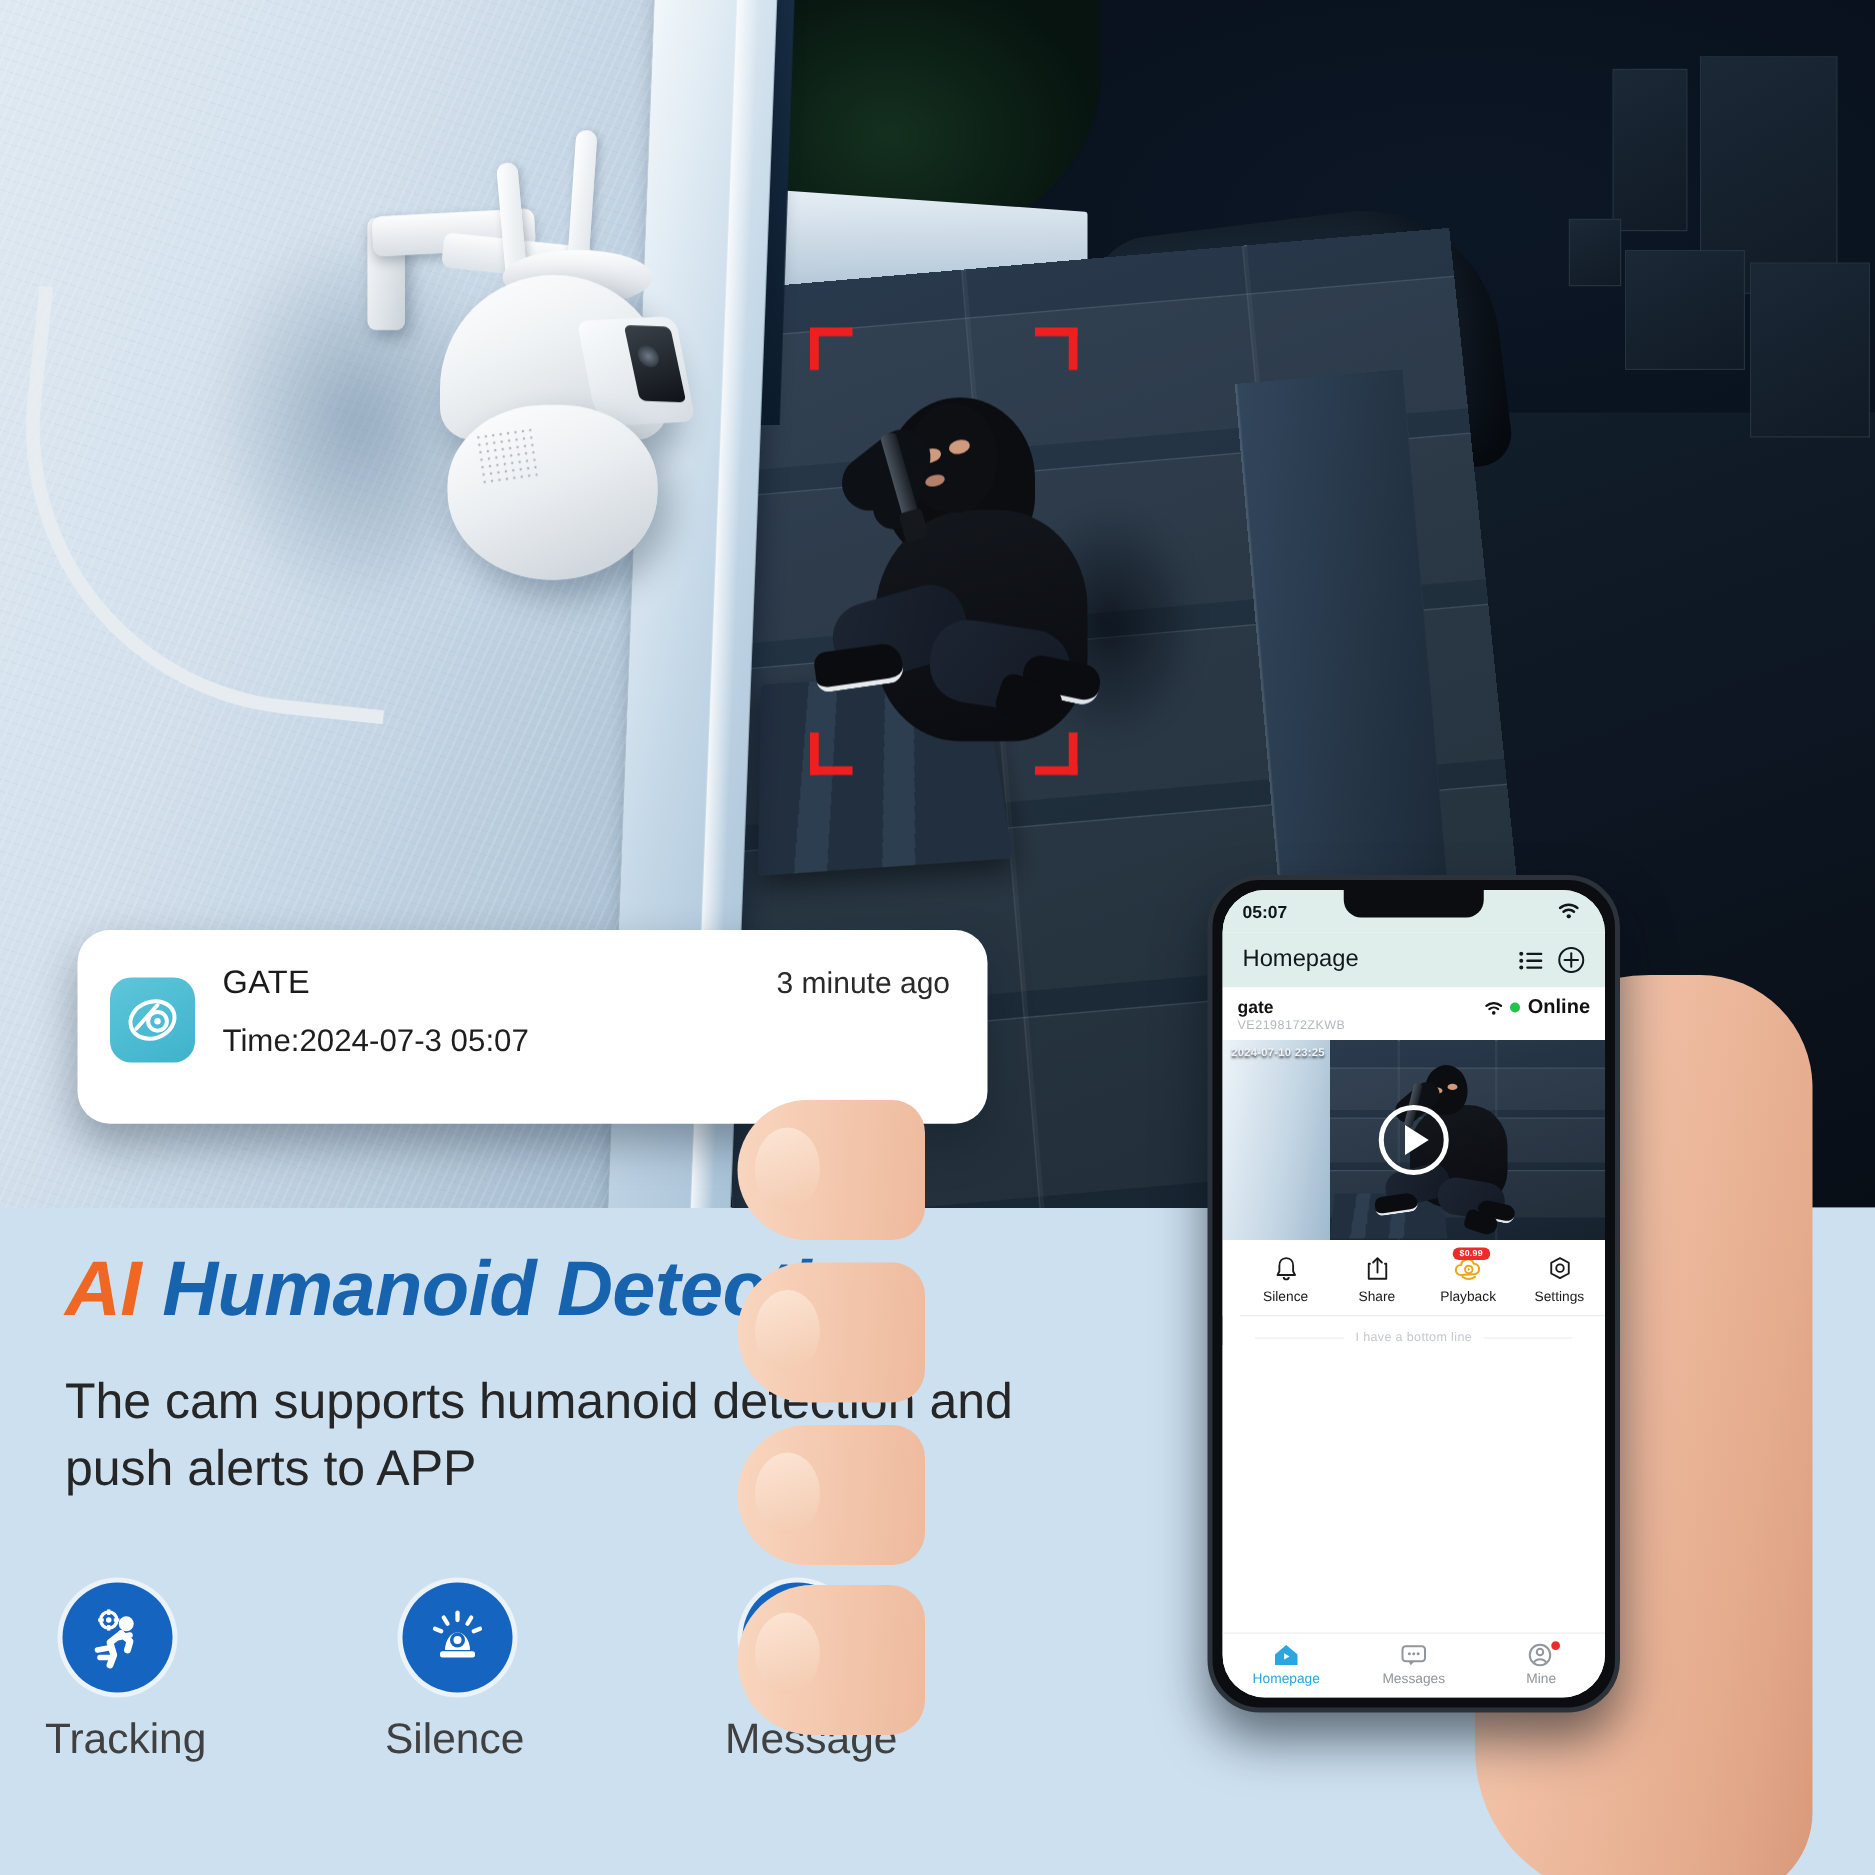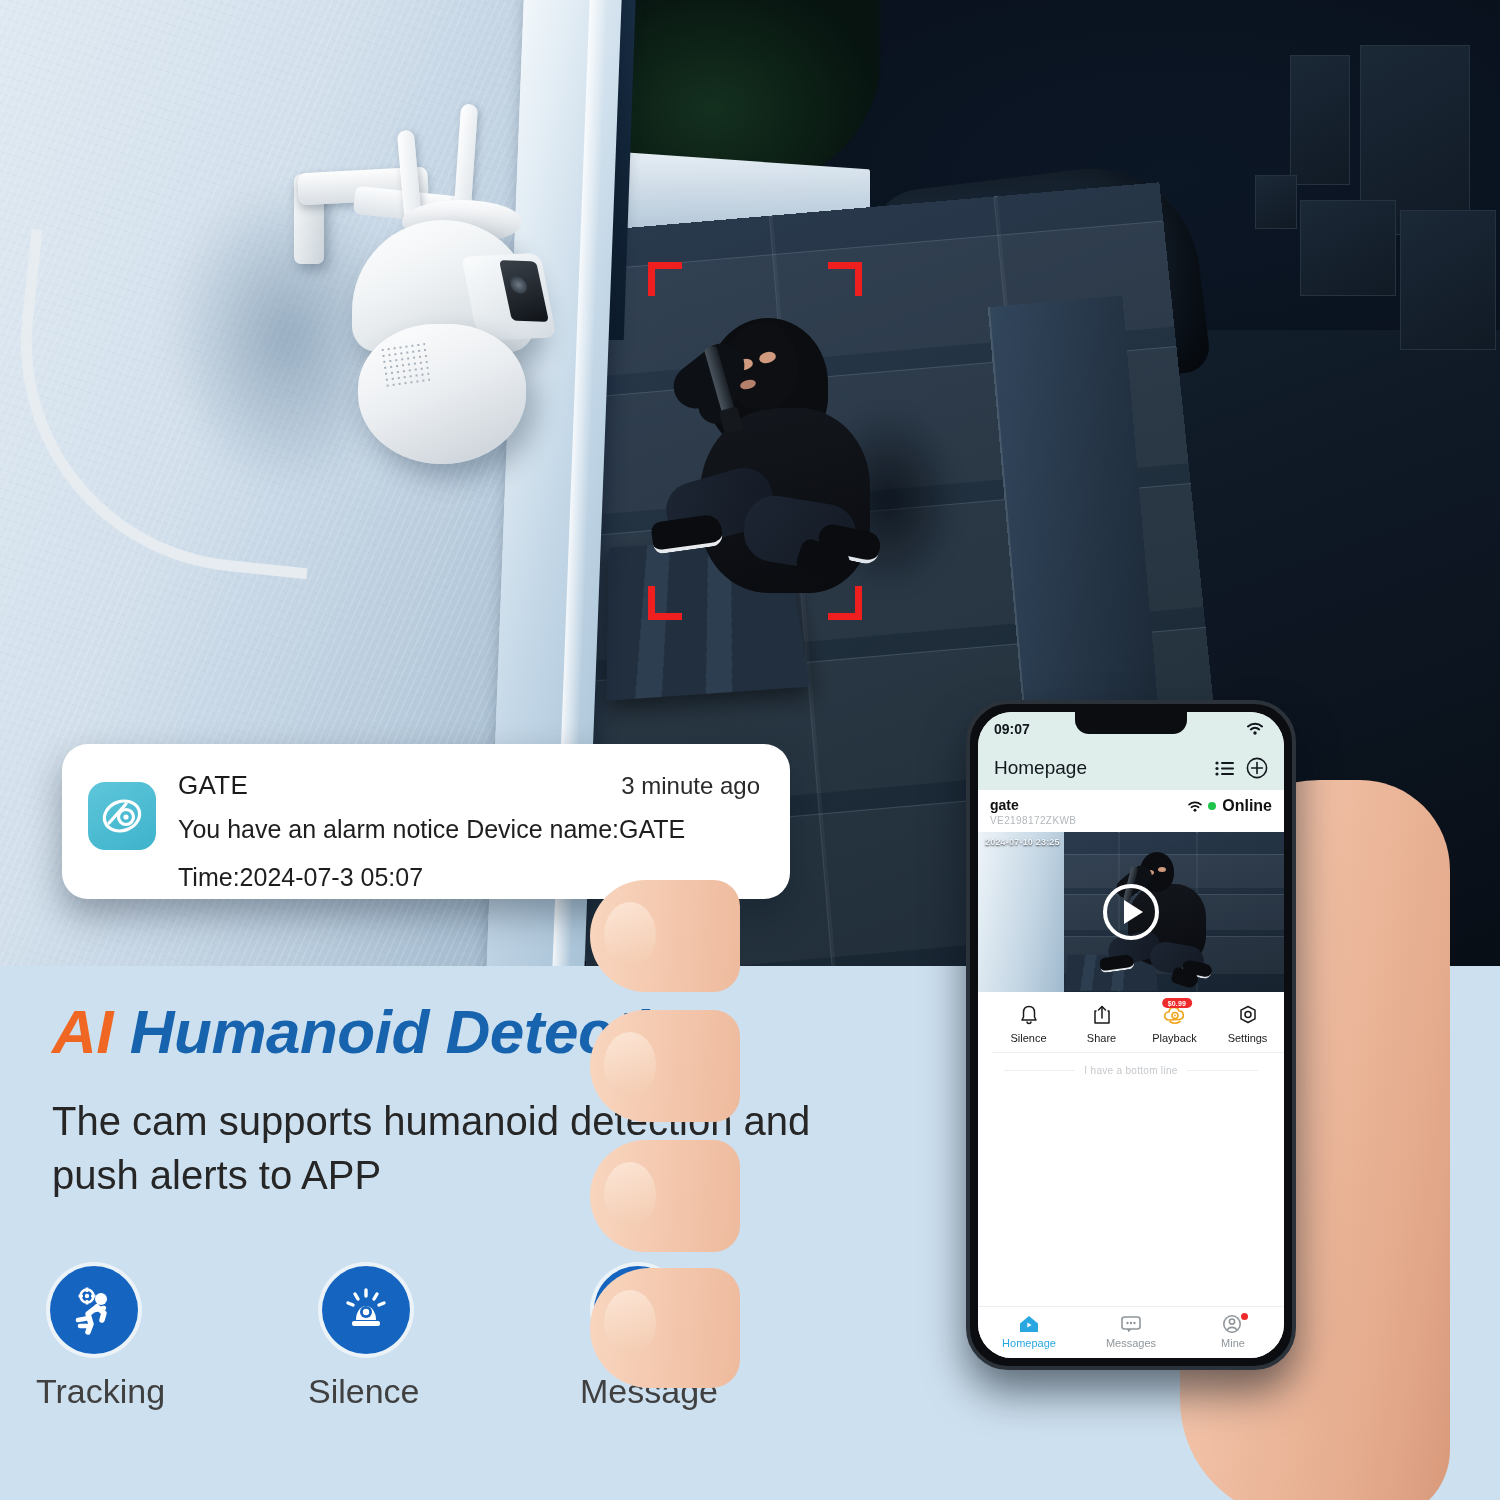--- a/index.html
+++ b/index.html
@@ -583,21 +583,20 @@
         <circle cx="27" cy="24" r="7.5" fill="none" stroke="#ffffff" stroke-width="3.2"></circle>
         <circle cx="27" cy="24" r="2.6" fill="#ffffff"></circle>
         <path d="M10 30 L27 11" stroke="#ffffff" stroke-width="3.2" stroke-linecap="round" fill="none"></path>
       </svg>
     </div>
     <div class="notif-body">
       <div class="notif-row1">
         <div class="notif-title">GATE</div>
         <div class="notif-time">3 minute ago</div>
       </div>
-      <div class="notif-text">You have an alarm notice Device name:GATE</div>
       <div class="notif-text" style="margin-top:16px">Time:2024-07-3 05:07</div>
     </div>
   </div>
 
   <div class="lower">
     <div class="headline">
       <span class="hl-ai">AI</span>
       <span class="hl-rest">Humanoid Detection</span>
     </div>
     <div class="subtext">The cam supports humanoid detection and push alerts to APP</div>
@@ -665,21 +664,21 @@
     <div class="finger f2"></div>
     <div class="finger f3"></div>
     <div class="finger f4"></div>
   </div>
 
   <div class="phone">
     <div class="screen">
       <div class="notch"></div>
 
       <div class="statusbar">
-        <div class="sb-time">09:07</div>
+        <div class="sb-time">05:07</div>
         <div class="sb-right">
           <svg width="17" height="13" viewBox="0 0 17 13" aria-hidden="true">
             <rect x="0" y="9" width="2.6" height="4" rx="1" fill="#10161c"></rect>
             <rect x="4" y="6.5" width="2.6" height="6.5" rx="1" fill="#10161c"></rect>
             <rect x="8" y="4" width="2.6" height="9" rx="1" fill="#10161c"></rect>
             <rect x="12" y="1" width="2.6" height="12" rx="1" fill="#10161c"></rect>
           </svg>
           <svg width="16" height="13" viewBox="0 0 16 13" aria-hidden="true">
             <path d="M1 4.4 A10.5 10.5 0 0 1 15 4.4" fill="none" stroke="#10161c" stroke-width="2" stroke-linecap="round"></path>
             <path d="M3.8 7.4 A6.5 6.5 0 0 1 12.2 7.4" fill="none" stroke="#10161c" stroke-width="2" stroke-linecap="round"></path>

